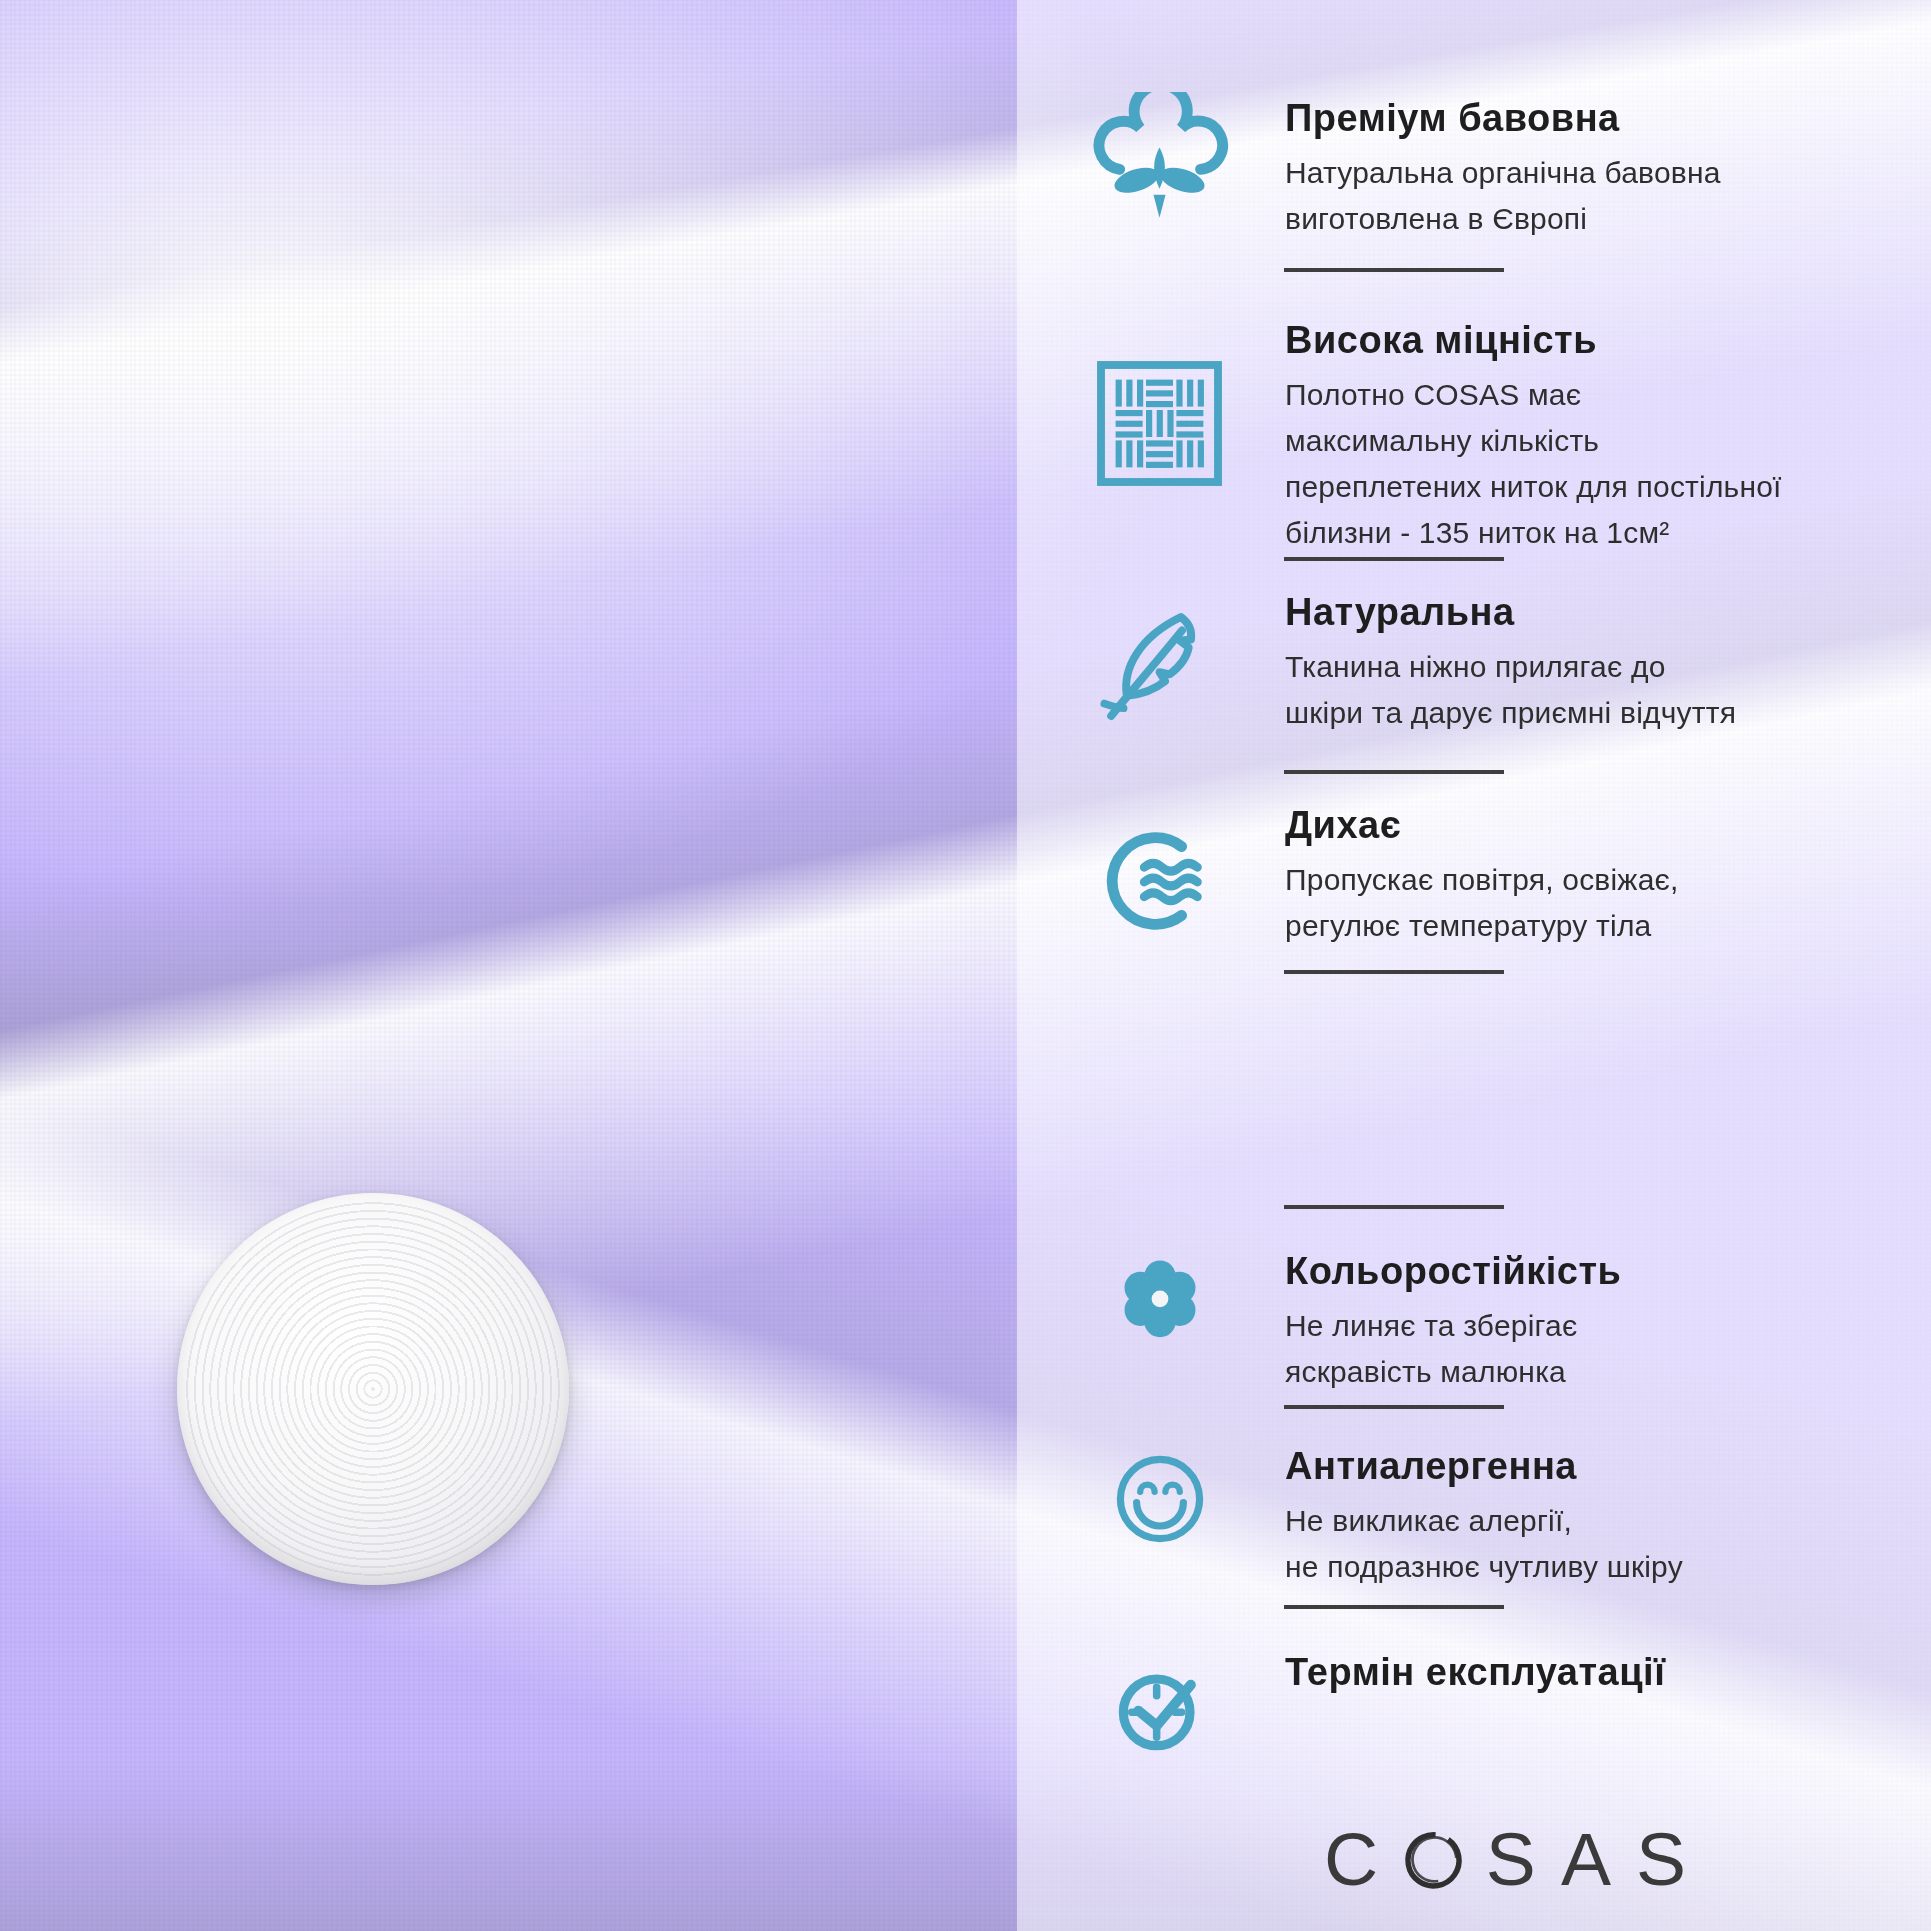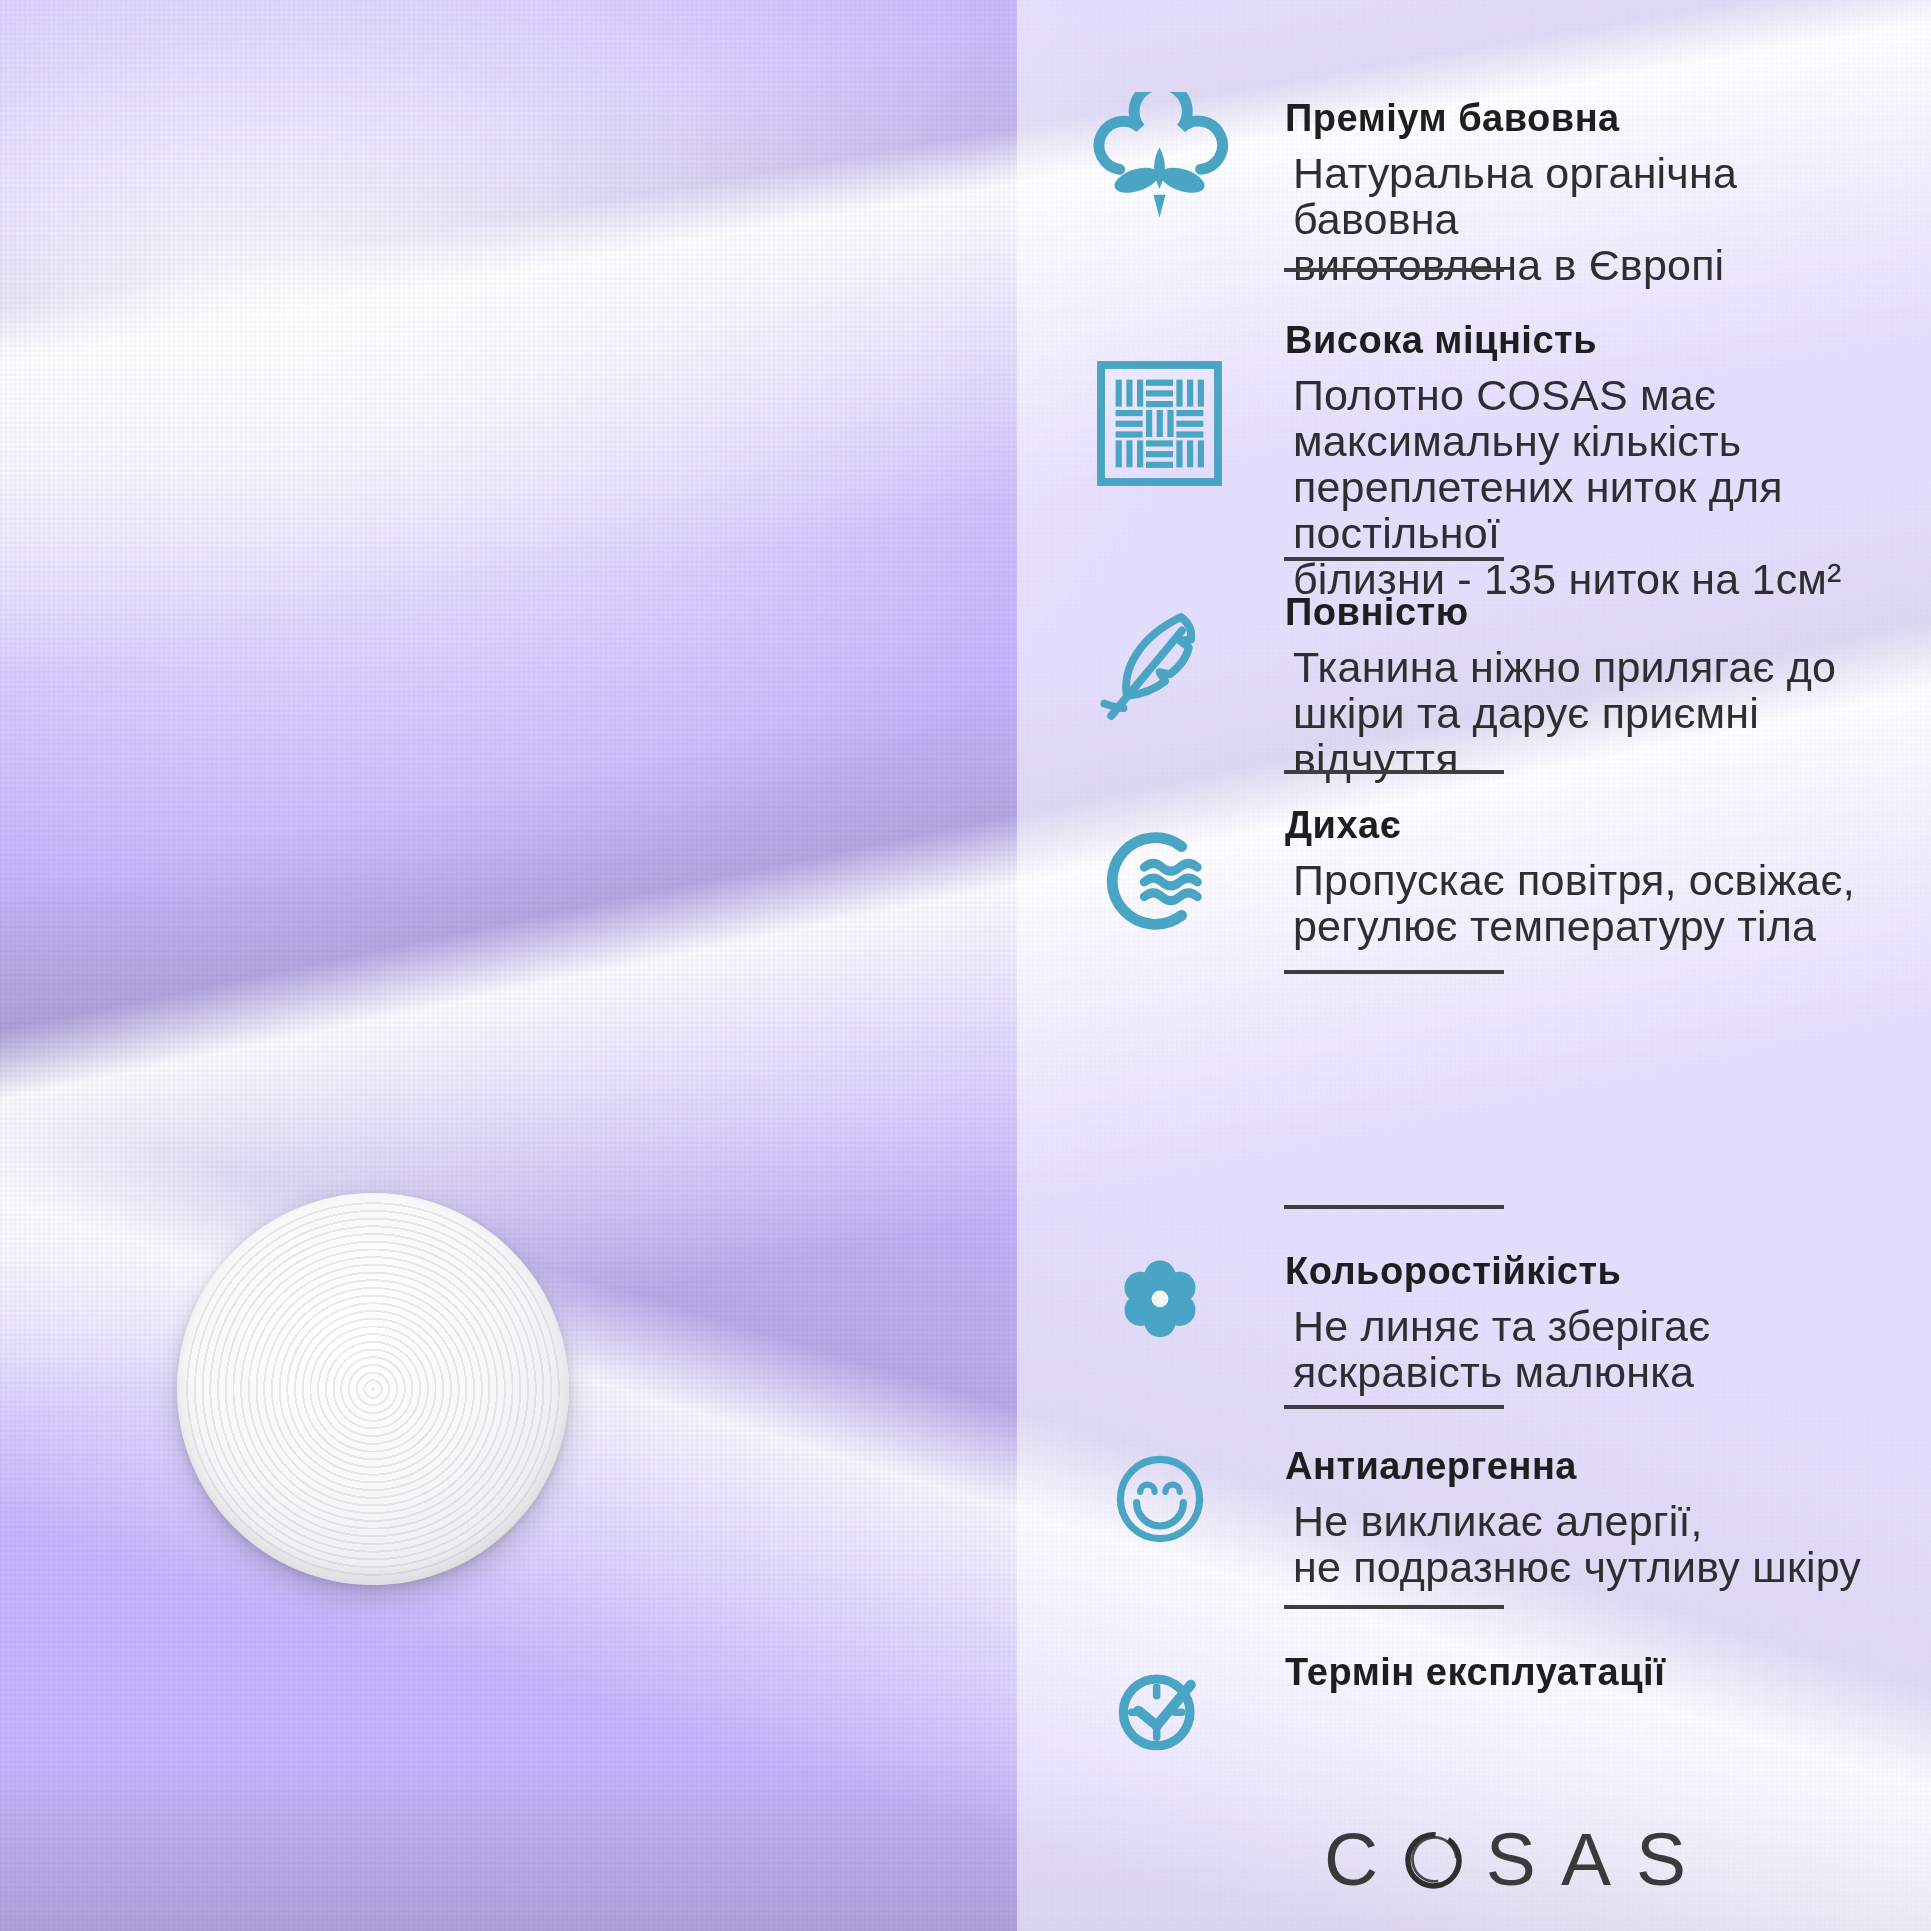--- a/index.html
+++ b/index.html
@@ -45,21 +45,21 @@
     position:absolute; left:0; width:145px; height:145px;
     display:flex; justify-content:center; align-items:flex-start;
     color:var(--accent, #4AA4C3);
   }
   .f-text { margin-left:198px; width:626px; }
   .f-title {
     margin:0 0 9.7px; font-size:38px; font-weight:700; letter-spacing:0.5px;
     color:var(--title, #1e1e1e);
   }
   .f-desc {
-    margin:8px; font-size:43px; line-height:46px; letter-spacing:0.2px;
+    margin:0; font-size:30px; line-height:46px; letter-spacing:0.2px;
     color:var(--body, #2e2e2e); white-space:pre-line;
   }
   .divider {
     position:absolute; left:267px; width:220px; height:3.9px;
     background:var(--divider, #3e3e3e);
   }
   
   .logo {
     position:absolute; left:307px; top:1817px; height:83px;
     display:flex; align-items:center;
@@ -135,21 +135,21 @@
 
     <section class="feature" style="top:591px">
       <div class="f-icon" style="top:7.7px">
         <svg width="135" height="135" viewBox="0 0 120 120" fill="none" stroke="currentColor" stroke-width="7" stroke-linecap="round" stroke-linejoin="round">
           <path d="M31 86 C 27 62, 42 34, 79 16 C 86 21, 89 28, 88 36 L 78 37 L 86 43 C 84 53, 77 61, 69 67 L 60 65 L 65 73 C 55 81, 43 85, 31 86 Z"></path>
           <path d="M17 104 C 34 83, 58 55, 80 28"></path>
           <path d="M11 93 C 17 95, 23 97, 28 97"></path>
         </svg>
       </div>
       <div class="f-text">
-        <h3 class="f-title">Повністю</h3>
+        <h3 class="f-title">Натуральна</h3>
         <p class="f-desc">Тканина ніжно прилягає до
 шкіри та дарує приємні відчуття</p>
       </div>
     </section>
     <div class="divider" style="top:770px"></div>
 
     <section class="feature" style="top:804px">
       <div class="f-icon" style="top:18.3px">
         <svg width="118" height="118" viewBox="0 0 120 120" fill="none" stroke="currentColor" stroke-linecap="round">
           <path d="M82 25 A 44 44 0 1 0 82 95" stroke-width="11"></path>

